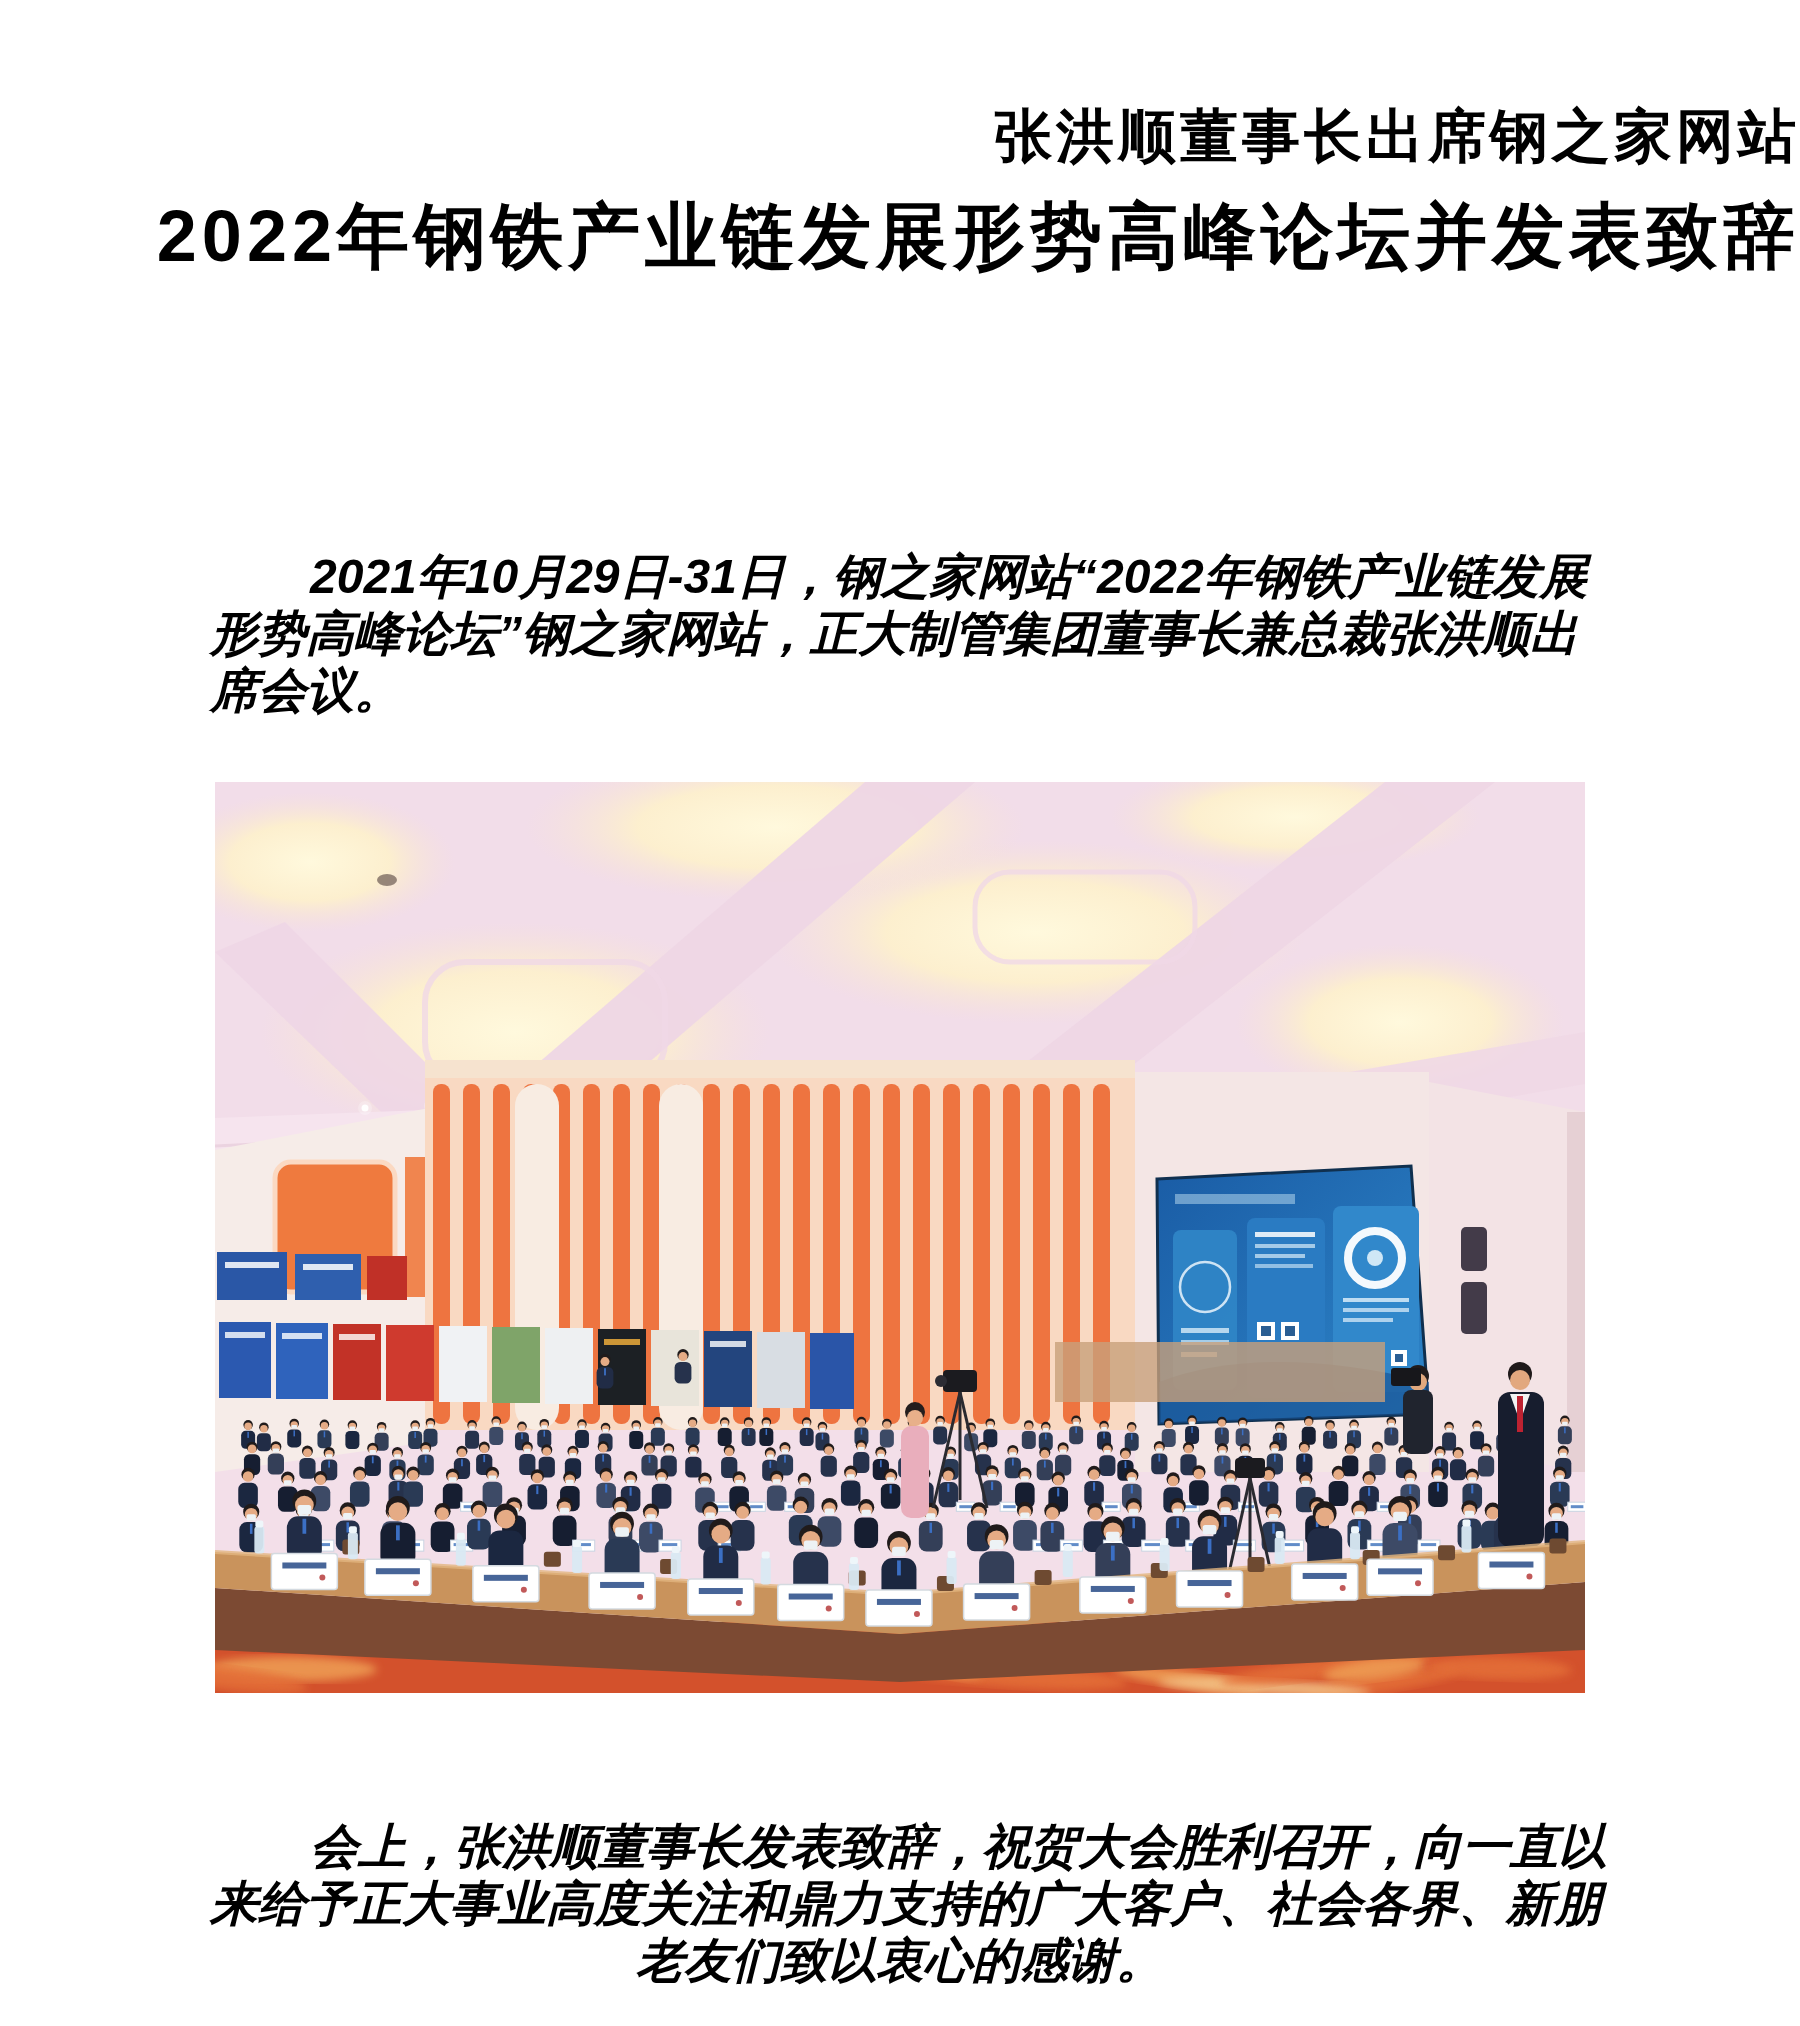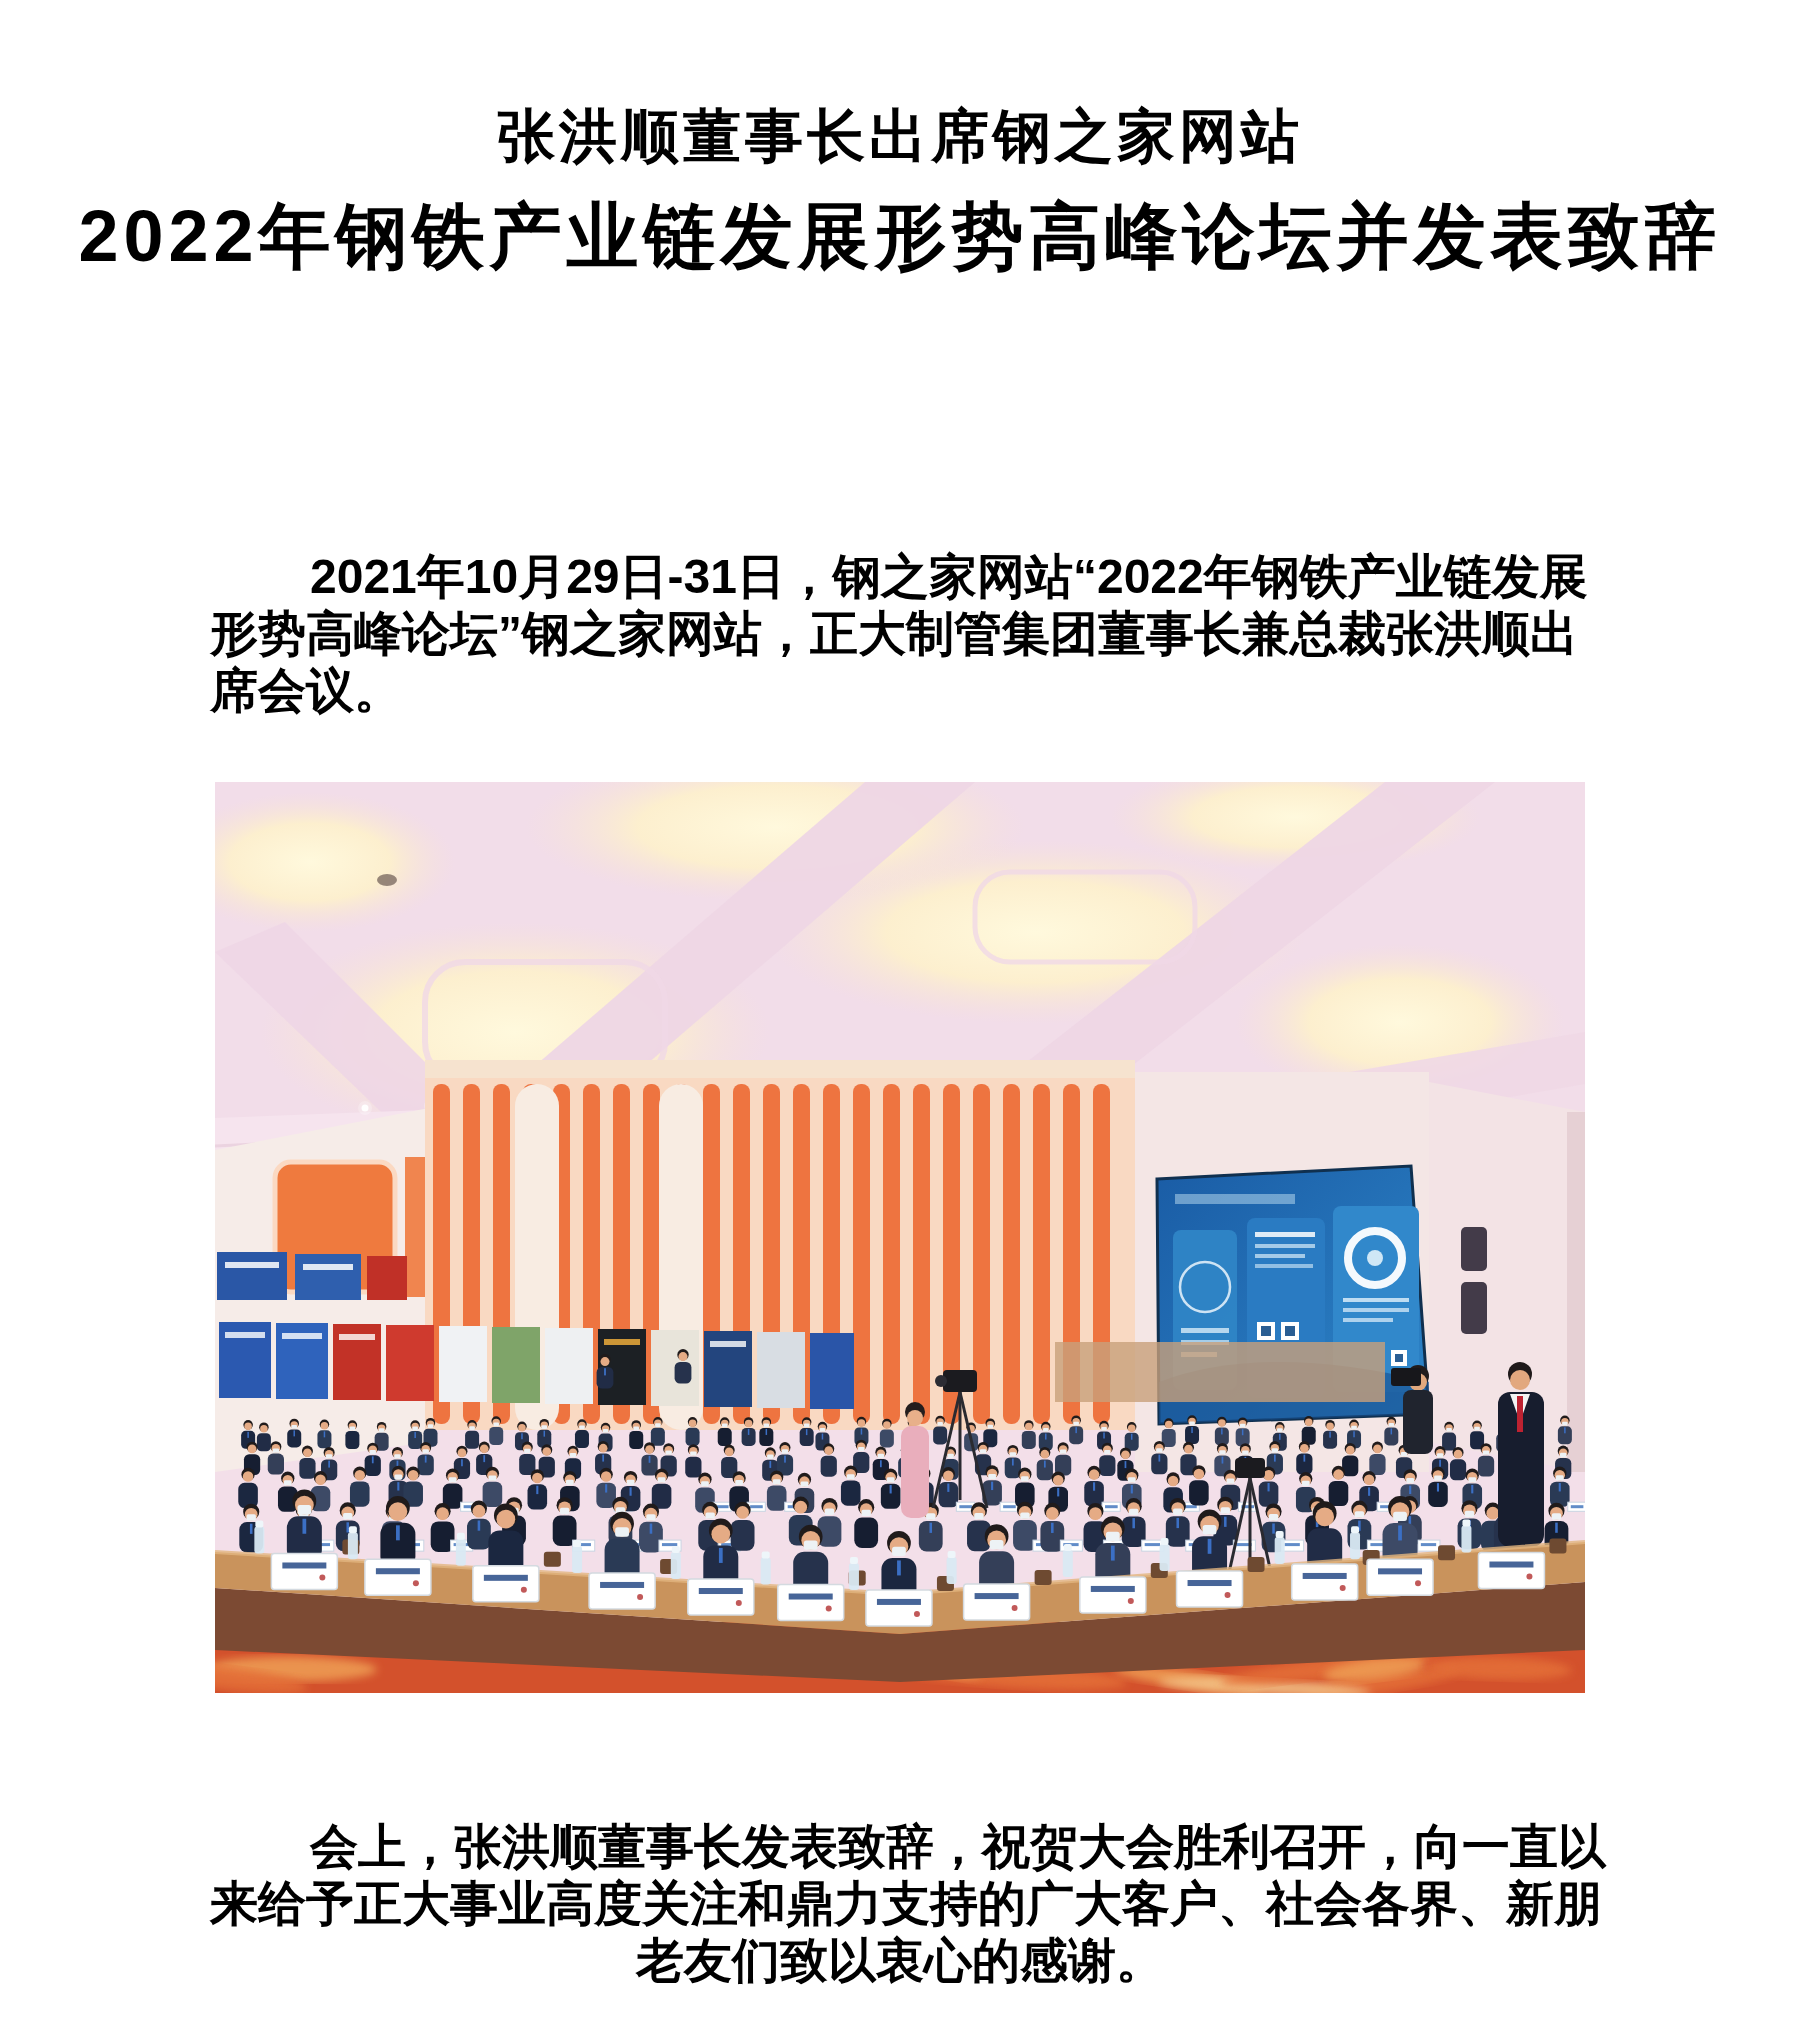--- a/index.html
+++ b/index.html
@@ -1,24 +1,24 @@
 <!DOCTYPE html>
 <html><head>
 <meta charset="utf-8">
 <style>
   html,body{margin:0;padding:0;}
   body{
     width:1800px;height:2026px;overflow:hidden;background:#ffffff;color:#000;
     font-family:"Liberation Sans","DejaVu Sans",sans-serif;
   }
-  .titles{padding-top:104px;text-align:center;font-weight:700;}
+  .titles{padding-top:104px;text-align:right;font-weight:700;}
   .titles h1{margin:0;font-size:58px;line-height:64px;letter-spacing:4px;}
   .titles h1.t2{margin-top:36px;font-size:72px;letter-spacing:5px;}
   .content{margin:0 210px;width:1380px;}
-  .para{font-weight:700;font-size:48px;line-height:57px;}
+  .para{font-weight:700;font-size:48px;line-height:57px;font-style:italic;}
   .para .line{white-space:nowrap;}
   .para .indent{padding-left:100px;}
   .p1{margin-top:280px;}
   .p2{margin-top:125px;text-align:center;}
   figure.photo{
     margin:63px 0 0 5px;padding:0;width:1370px;height:911px;overflow:hidden;
     background:#f3dfe9;
   }
   figure.photo svg{display:block;width:100%;height:100%;}
 </style>

